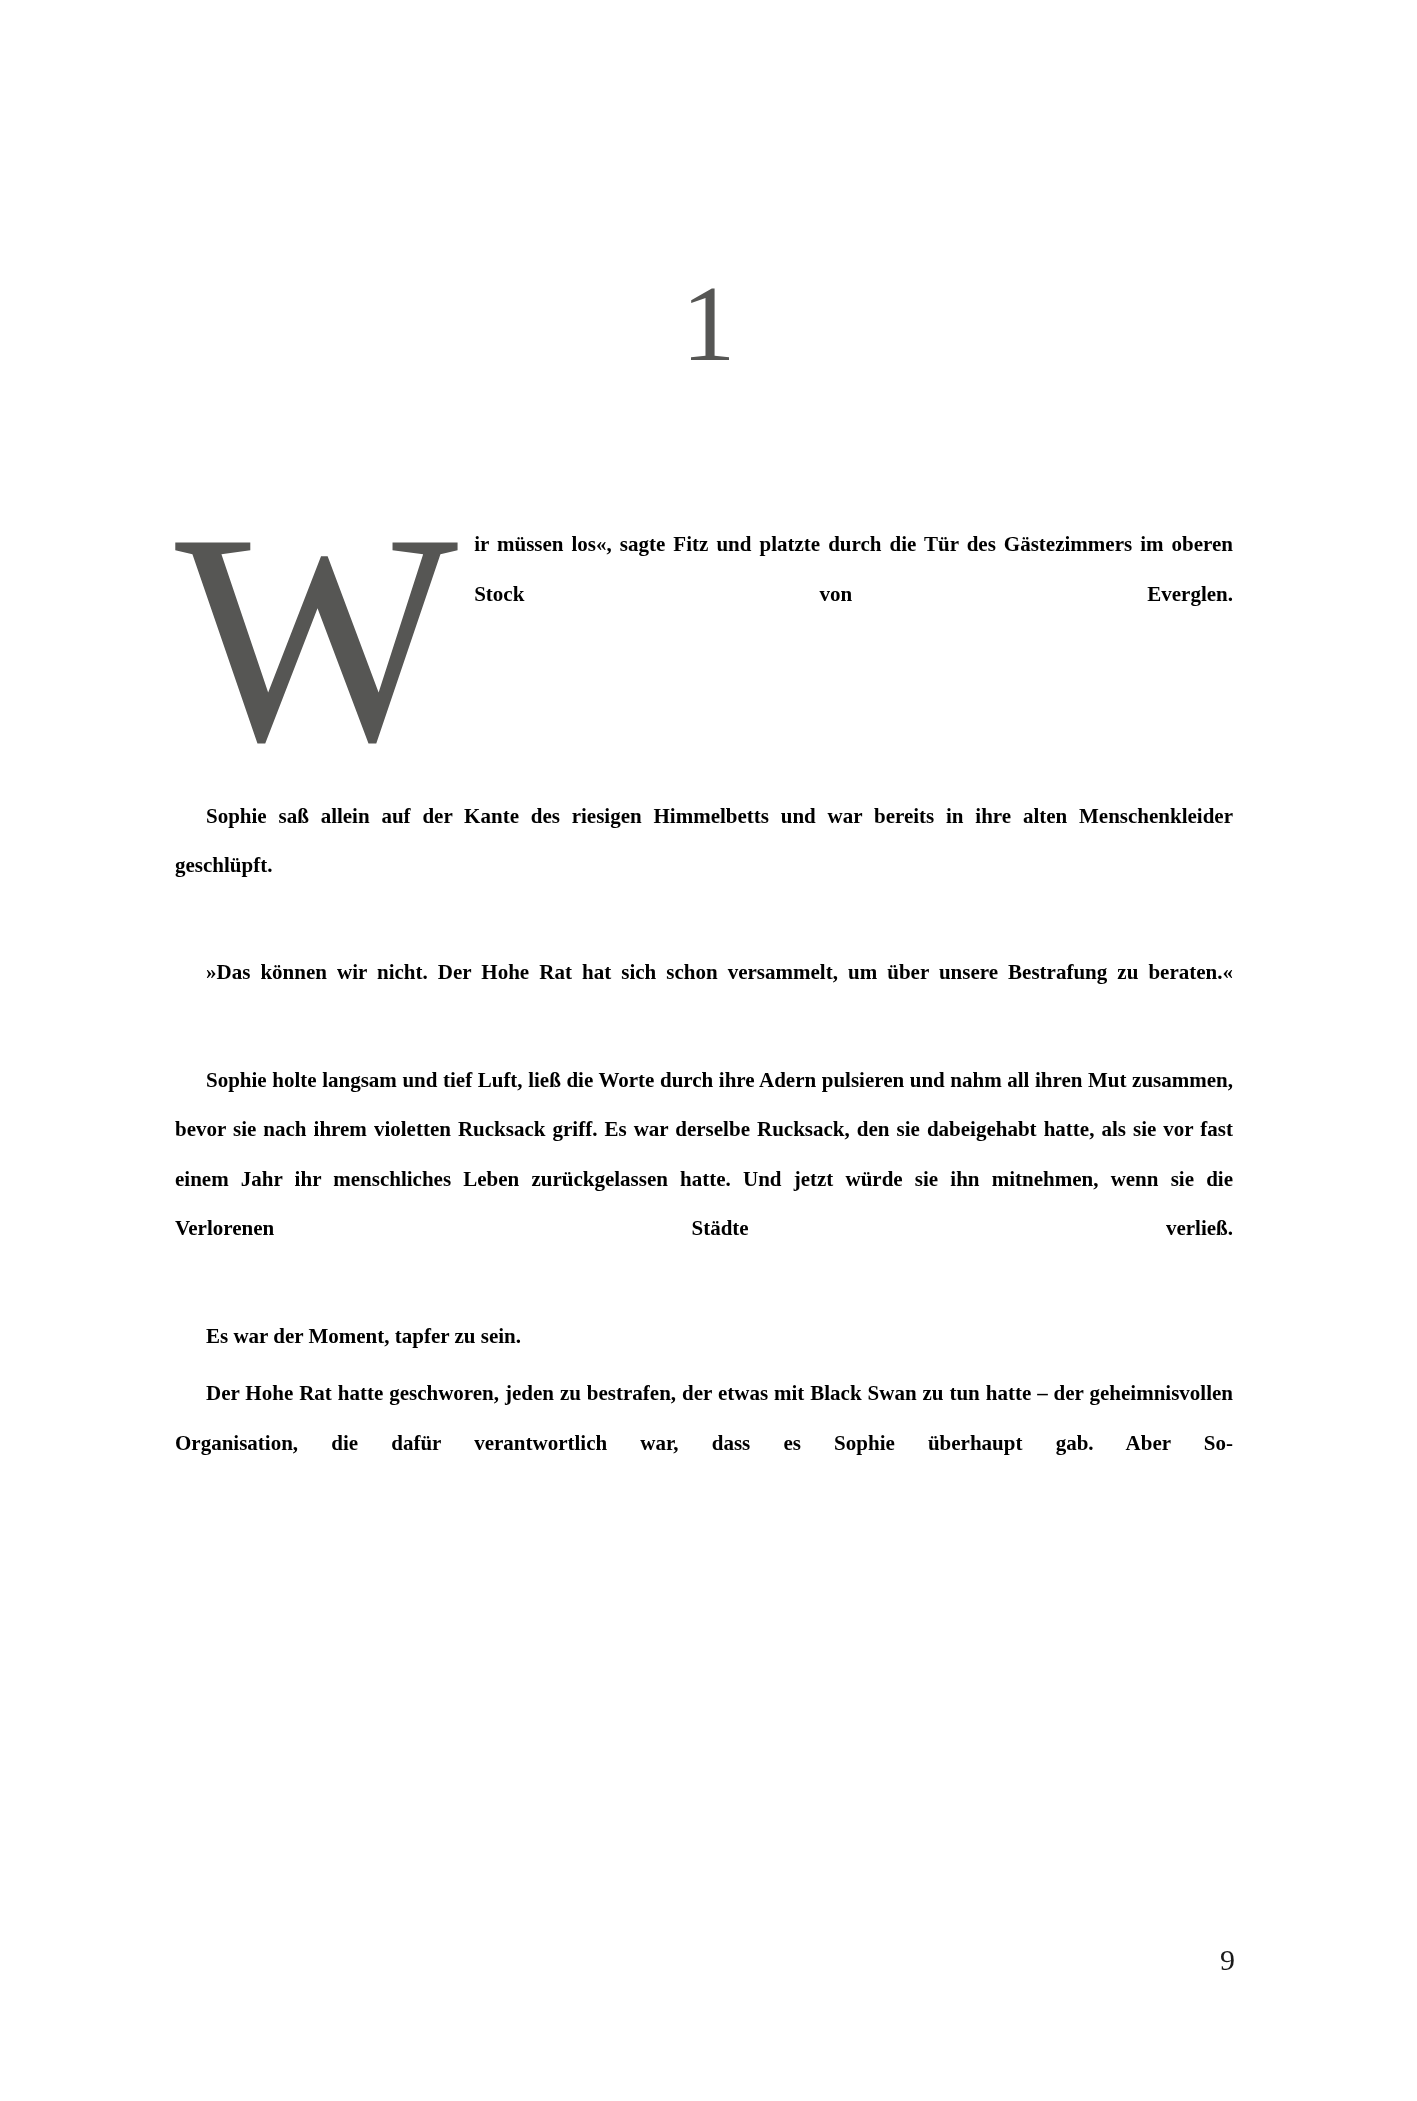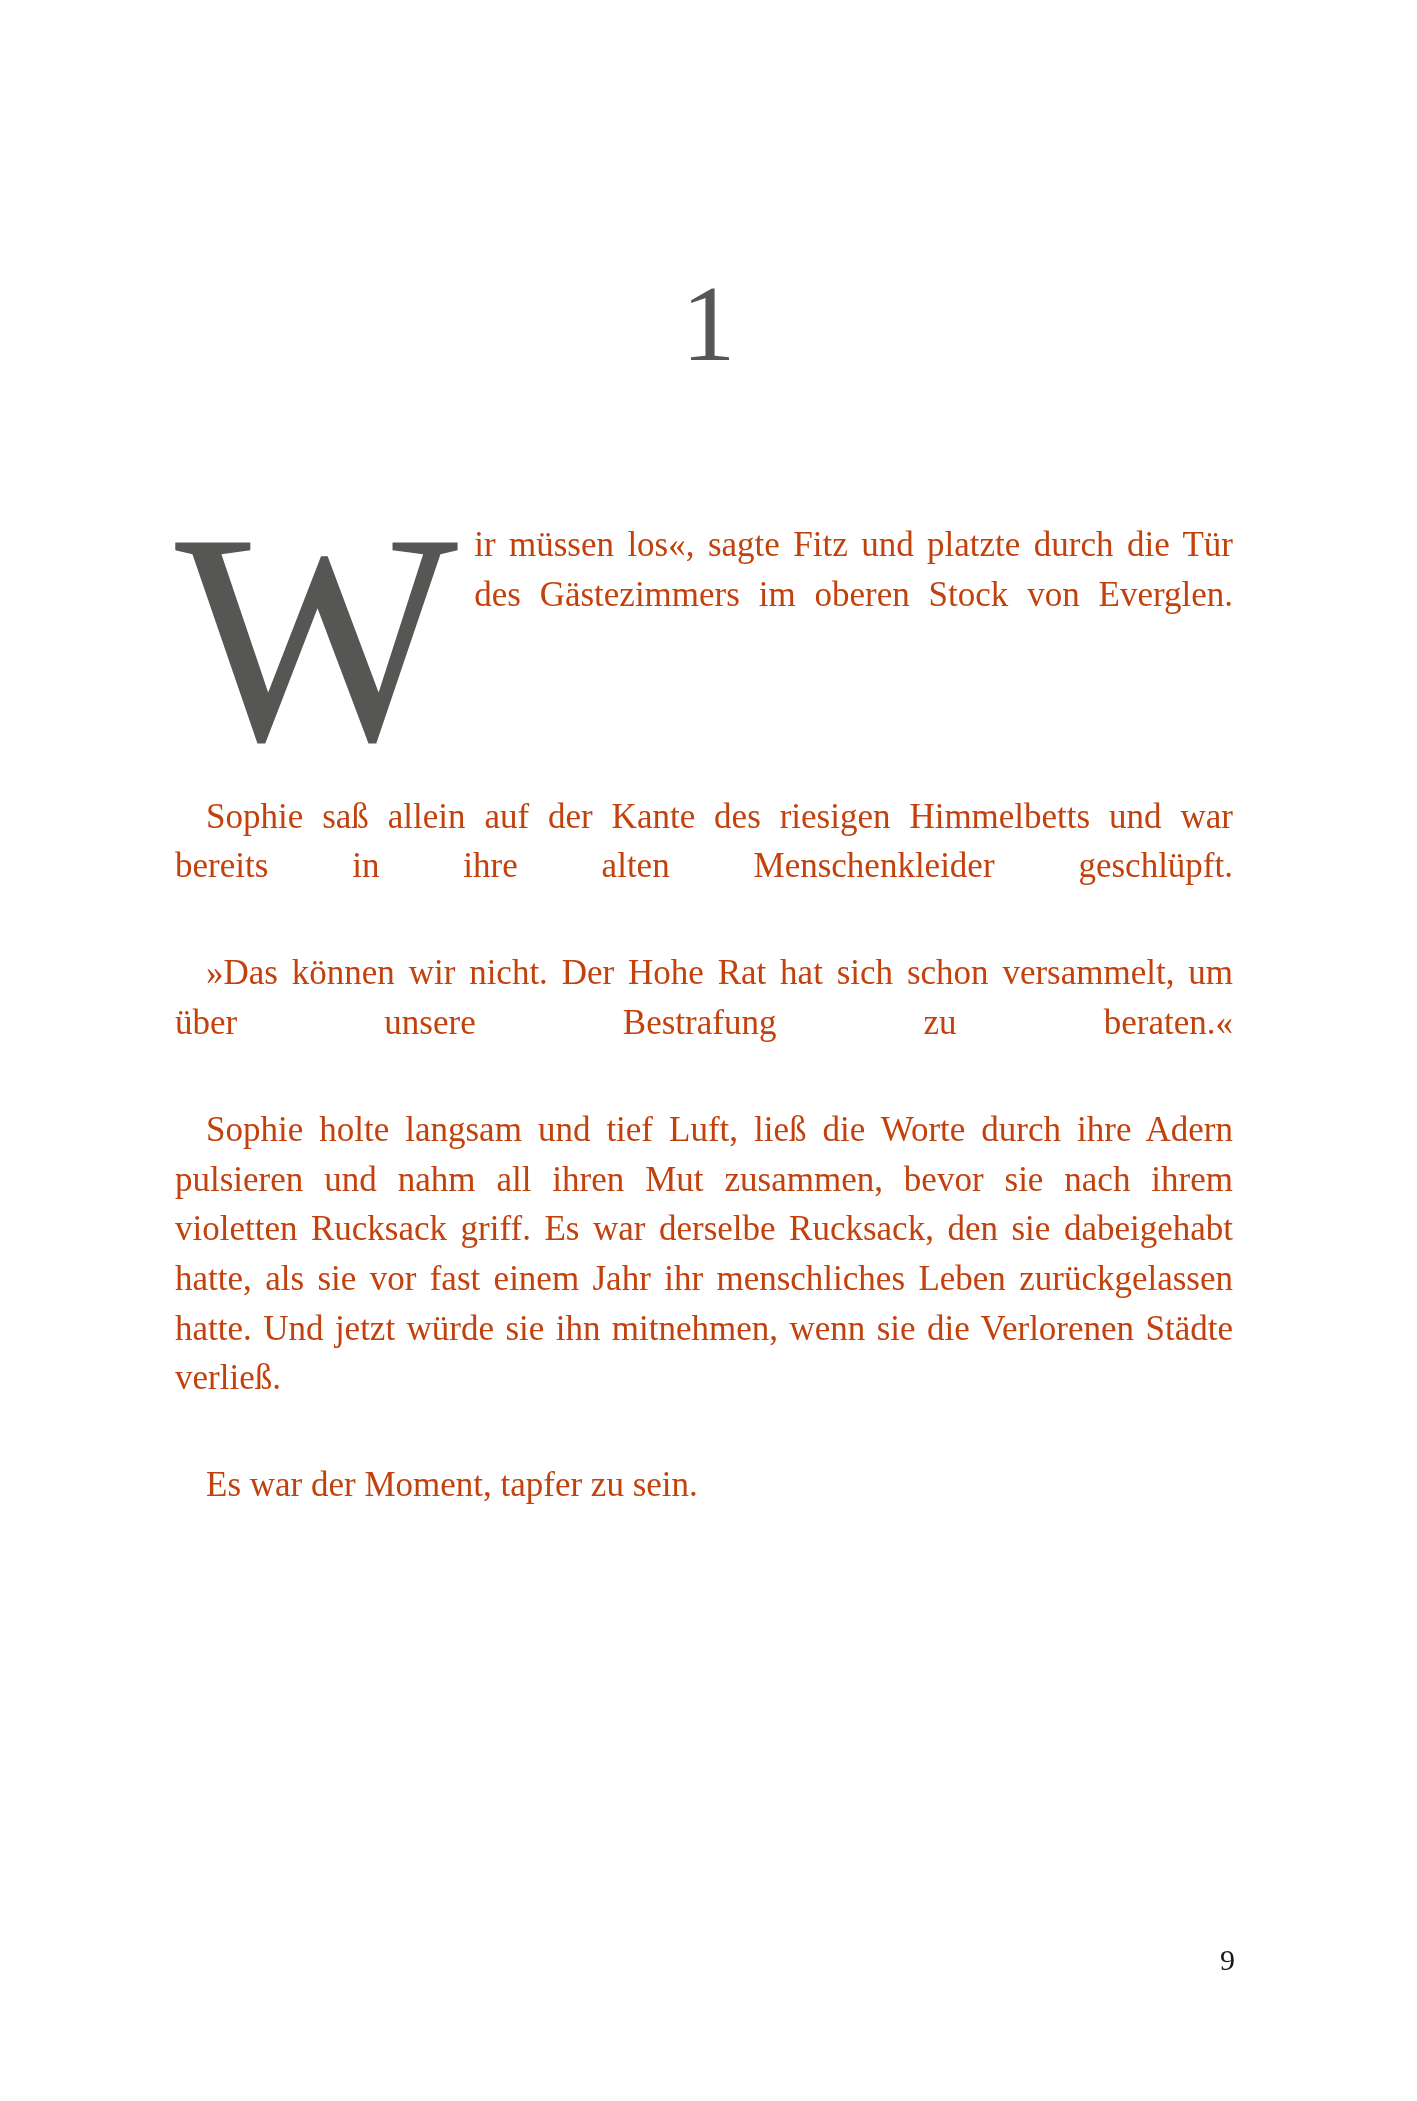--- a/index.html
+++ b/index.html
@@ -53,27 +53,27 @@
     line-height: 0.76;
     color: #565654;
     margin: 4px 22px -18px 0;
     font-weight: 400;
     letter-spacing: -0.02em;
     -webkit-font-smoothing: antialiased;
   }
 
   p.body-para {
     margin: 0;
-    font-size: 35px;
+    font-size: 21px;
     line-height: 49.6px;
     text-align: justify;
     text-justify: inter-word;
     hyphens: none;
-    color: #c2410c;
-    font-weight: 400;
+    color: #000000;
+    font-weight: 700;
   }
   p.body-para.indent {
     text-indent: 31px;
     margin-top: 8px;
   }
   p.body-para.first {
     text-indent: 0;
   }
   
   p.body-para:after {
@@ -110,18 +110,19 @@
     <p class="body-para indent">Sophie saß allein auf der Kante des riesigen Himmelbetts und war bereits in ihre alten Menschenkleider geschlüpft.</p>
 
 
     <p class="body-para indent">»Das können wir nicht. Der Hohe Rat hat sich schon versammelt, um über unsere Bestrafung zu beraten.«</p>
 
     <p class="body-para indent">Sophie holte langsam und tief Luft, ließ die Worte durch ihre Adern pulsieren und nahm all ihren Mut zusammen, bevor sie nach ihrem violetten Rucksack griff. Es war derselbe Rucksack, den sie dabeigehabt hatte, als sie vor fast einem Jahr ihr menschliches Leben zurückgelassen hatte. Und jetzt würde sie ihn mitnehmen, wenn sie die Verlorenen Städte verließ.</p>
 
 
     <p class="body-para indent no-stretch">Es war der Moment, tapfer zu sein.</p>
 
+    <p class="body-para indent">Der Hohe Rat hatte geschworen, jeden zu bestrafen, der etwas mit Black Swan zu tun hatte – der geheimnisvollen Organisation, die dafür verantwortlich war, dass es Sophie überhaupt gab. Aber So-</p>
 
   </div>
 
   <div class="folio">9</div>
 
 </div>
 
 </body></html>

